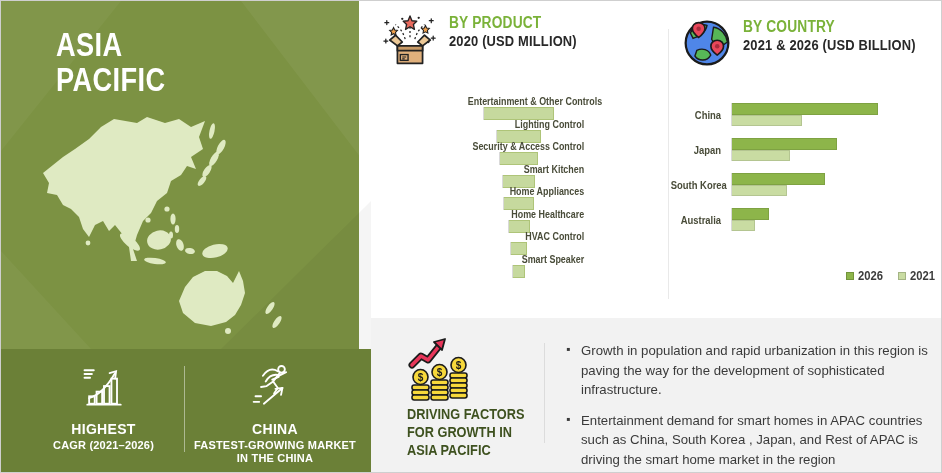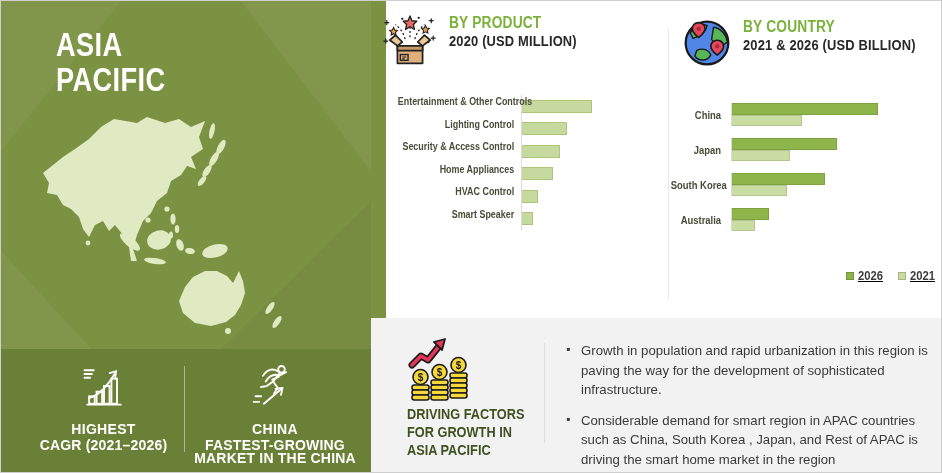--- a/index.html
+++ b/index.html
@@ -1,63 +1,63 @@
 <!DOCTYPE html>
 <html><head>
 <meta charset="utf-8">
 <style>
   * { margin:0; padding:0; box-sizing:border-box; }
   body { font-family:"Liberation Sans", sans-serif; background:#fff; }
   #canvas { position:relative; width:942px; height:473px; background:#ffffff;
             border:1px solid #cfcfcf; overflow:hidden; }
 
   
-  #left-panel { position:absolute; left:0; top:0; width:385px; height:473px; background:#7c9243; }
+  #left-panel { position:absolute; left:0; top:0; width:358px; height:473px; background:#7c9243; }
   #panel-facets { position:absolute; left:0; top:0; width:370px; height:473px; pointer-events:none; }
   #panel-title { position:absolute; left:55px; top:26px; color:#ffffff; font-weight:bold;
                  font-size:34px; line-height:35px; letter-spacing:.5px;
                  transform:scaleX(.8); transform-origin:left top; }
   #map-wrap { position:absolute; left:18px; top:108px; width:348px; height:240px; }
   #left-band { position:absolute; left:0; top:348px; width:370px; height:125px; background:#6b8037; }
   .band-col { position:absolute; top:360px; text-align:center; color:#fff; }
   #band-col-1 { left:15px; width:175px; }
   #band-col-2 { left:190px; width:168px; }
   #band-divider { position:absolute; left:183px; top:365px; width:1px; height:86px; background:rgba(255,255,255,.45); }
   .band-icon { height:52px; margin-bottom:4px; }
   .band-title { font-size:14px; font-weight:bold; letter-spacing:.3px; }
-  .band-sub   { font-size:14px; font-weight:bold; line-height:13px; margin-top:2px; letter-spacing:.2px; }
+  .band-sub   { font-size:11px; font-weight:bold; line-height:13px; margin-top:2px; letter-spacing:.2px; }
 
   
   .sec-header { position:absolute; display:flex; }
   #product-header { left:380px; top:12px; }
   #country-header { left:680px; top:16px; }
   .sec-icon { margin-right:10px; }
   .sec-head-txt { transform:scaleX(.86); transform-origin:left center; white-space:nowrap; }
   .sec-h1 { color:#7ab239; font-size:16px; font-weight:bold; line-height:19px; letter-spacing:.2px; }
   .sec-h2 { color:#282828; font-size:15px; font-weight:bold; line-height:18px; letter-spacing:.2px; }
 
   #mid-divider { position:absolute; left:667px; top:28px; width:1px; height:270px; background:#e9e9e9; }
 
   
   #product-chart { position:absolute; left:375px; top:94px; width:285px; }
-  .p-row { display:flex; align-items:flex-start; height:22.5px; }
+  .p-row { display:flex; align-items:center; height:22.5px;flex-direction:column; }
   .p-label { width:145px; text-align:right; padding-right:8px; font-size:10.5px; font-weight:bold;
              color:#494c39; white-space:nowrap; transform:scaleX(.85); transform-origin:right center; }
   .p-barwrap { flex:1; border-left:1px solid #d9d9d9; height:100%; display:flex; align-items:center; }
   .p-bar { height:13px; background:#c6d99e; border:1px solid #aec478; border-left:none; }
 
   
   #country-chart { position:absolute; left:663px; top:96px; width:272px; }
   .c-row { display:flex; align-items:center; height:35px; }
   .c-label { width:67px; text-align:right; padding-right:11px; font-size:10.5px; font-weight:bold;
              color:#494c39; white-space:nowrap; transform:scaleX(.9); transform-origin:right center; }
   .c-bars { flex:1; border-left:1px solid #d9d9d9; display:flex; flex-direction:column; justify-content:center; }
   .c-bar { height:11.5px; border:1px solid rgba(0,0,0,.10); border-left:none; }
 
-  #country-legend { position:absolute; left:845px; top:268px; display:flex; gap:12px; align-items:center;text-decoration:underline; }
+  #country-legend { position:absolute; left:845px; top:268px; display:flex; gap:12px; align-items:center; }
   .lg-item { display:flex; align-items:center; gap:4px; }
   .lg-sq { width:8px; height:8px; border:1px solid rgba(0,0,0,.18); display:inline-block; }
   .lg-txt { font-size:12.5px; font-weight:bold; color:#3c3c3c; transform:scaleX(.9); transform-origin:left center; }
 
   
   #bottom-panel { position:absolute; left:370px; top:317px; width:572px; height:156px; background:#f2f2f2; }
   #df-icon { position:absolute; left:403px; top:334px; }
   #df-title { position:absolute; left:406px; top:404px; color:#3e511f; font-weight:bold;
               font-size:14.5px; line-height:18px; transform:scaleX(.88); transform-origin:left top; white-space:nowrap; }
   #df-divider { position:absolute; left:543px; top:342px; width:1px; height:100px; background:#dcdcdc; }
@@ -223,23 +223,35 @@
           <div class="p-bar" style="background: rgb(198, 217, 158); width: 44.8px;"></div>
         </div>
       </div>
       <div class="p-row">
         <div class="p-label">Security &amp; Access Control</div>
         <div class="p-barwrap">
           <div class="p-bar" style="background: rgb(198, 217, 158); width: 37.8px;"></div>
         </div>
       </div>
       <div class="p-row">
+        <div class="p-label">Smart Kitchen</div>
+        <div class="p-barwrap">
+          <div class="p-bar" style="background: rgb(198, 217, 158); width: 32.2px;"></div>
+        </div>
+      </div>
+      <div class="p-row">
         <div class="p-label">Home Appliances</div>
         <div class="p-barwrap">
           <div class="p-bar" style="background: rgb(198, 217, 158); width: 30.8px;"></div>
+        </div>
+      </div>
+      <div class="p-row">
+        <div class="p-label">Home Healthcare</div>
+        <div class="p-barwrap">
+          <div class="p-bar" style="background: rgb(198, 217, 158); width: 21px;"></div>
         </div>
       </div>
       <div class="p-row">
         <div class="p-label">HVAC Control</div>
         <div class="p-barwrap">
           <div class="p-bar" style="background: rgb(198, 217, 158); width: 16.1px;"></div>
         </div>
       </div>
       <div class="p-row">
         <div class="p-label">Smart Speaker</div>
@@ -328,16 +340,16 @@
   <div id="df-title">
     <div>DRIVING FACTORS</div>
     <div>FOR GROWTH IN</div>
     <div>ASIA PACIFIC</div>
   </div>
 
   <div id="df-divider"></div>
 
   <div id="bullets">
     <div class="bullet">Growth in population and rapid urbanization in this region is paving the way for the development of sophisticated infrastructure.</div>
-    <div class="bullet">Considerable demand for smart region in APAC countries such as China, South Korea , Japan, and Rest of APAC is driving the smart home market in the region</div>
+    <div class="bullet">Entertainment demand for smart homes in APAC countries such as China, South Korea , Japan, and Rest of APAC is driving the smart home market in the region</div>
   </div>
 
 </div>
 
 </body></html>

